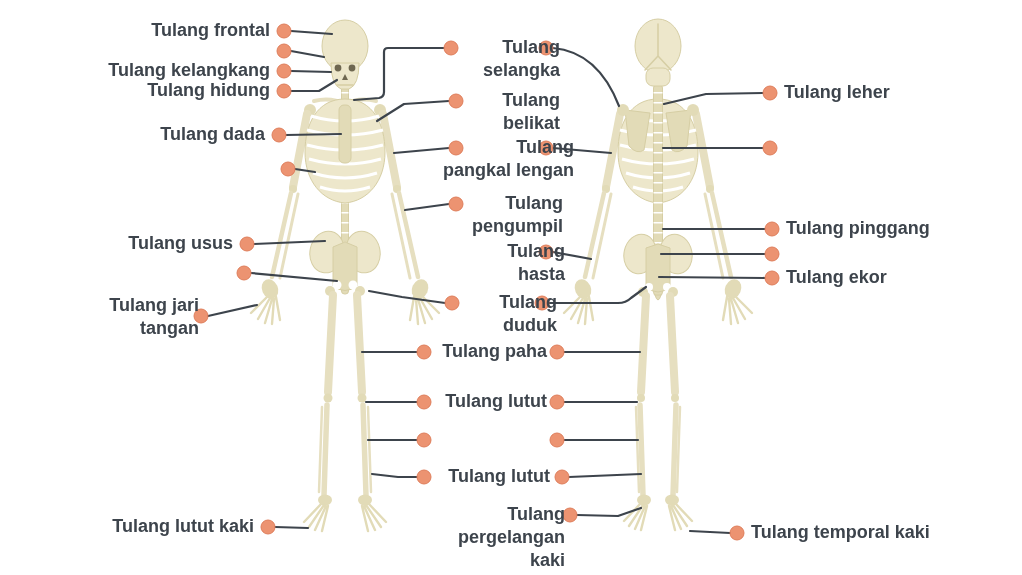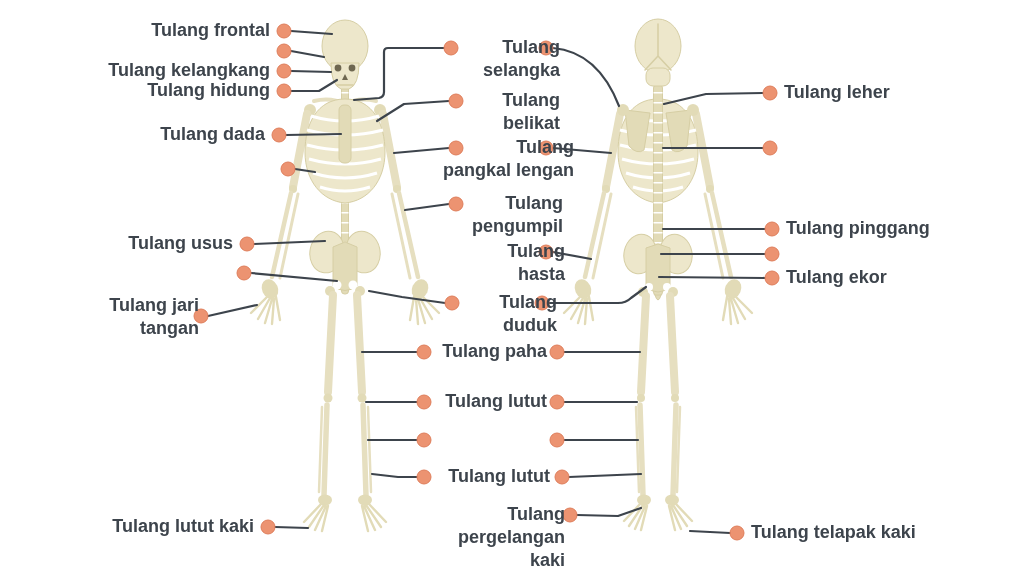--- a/index.html
+++ b/index.html
@@ -282,15 +282,15 @@
 duduk</div>
   <div class="lbl c" style="top:340px;left:433px;width:114px">Tulang paha</div>
   <div class="lbl c" style="top:390px;left:435px;width:112px">Tulang lutut</div>
   <div class="lbl c" style="top:465px;left:434px;width:116px">Tulang lutut</div>
   <div class="lbl c" style="top:503px;left:423px;width:142px">Tulang
 pergelangan kaki</div>
 
   <div class="lbl" style="top:81px;left:784px">Tulang leher</div>
   <div class="lbl" style="top:217px;left:786px">Tulang pinggang</div>
   <div class="lbl" style="top:266px;left:786px">Tulang ekor</div>
-  <div class="lbl" style="top:521px;left:751px">Tulang telapak kaki</div>
+  <div class="lbl" style="top:521px;left:751px">Tulang temporal kaki</div>
 
 </div>
 
 </body></html>

